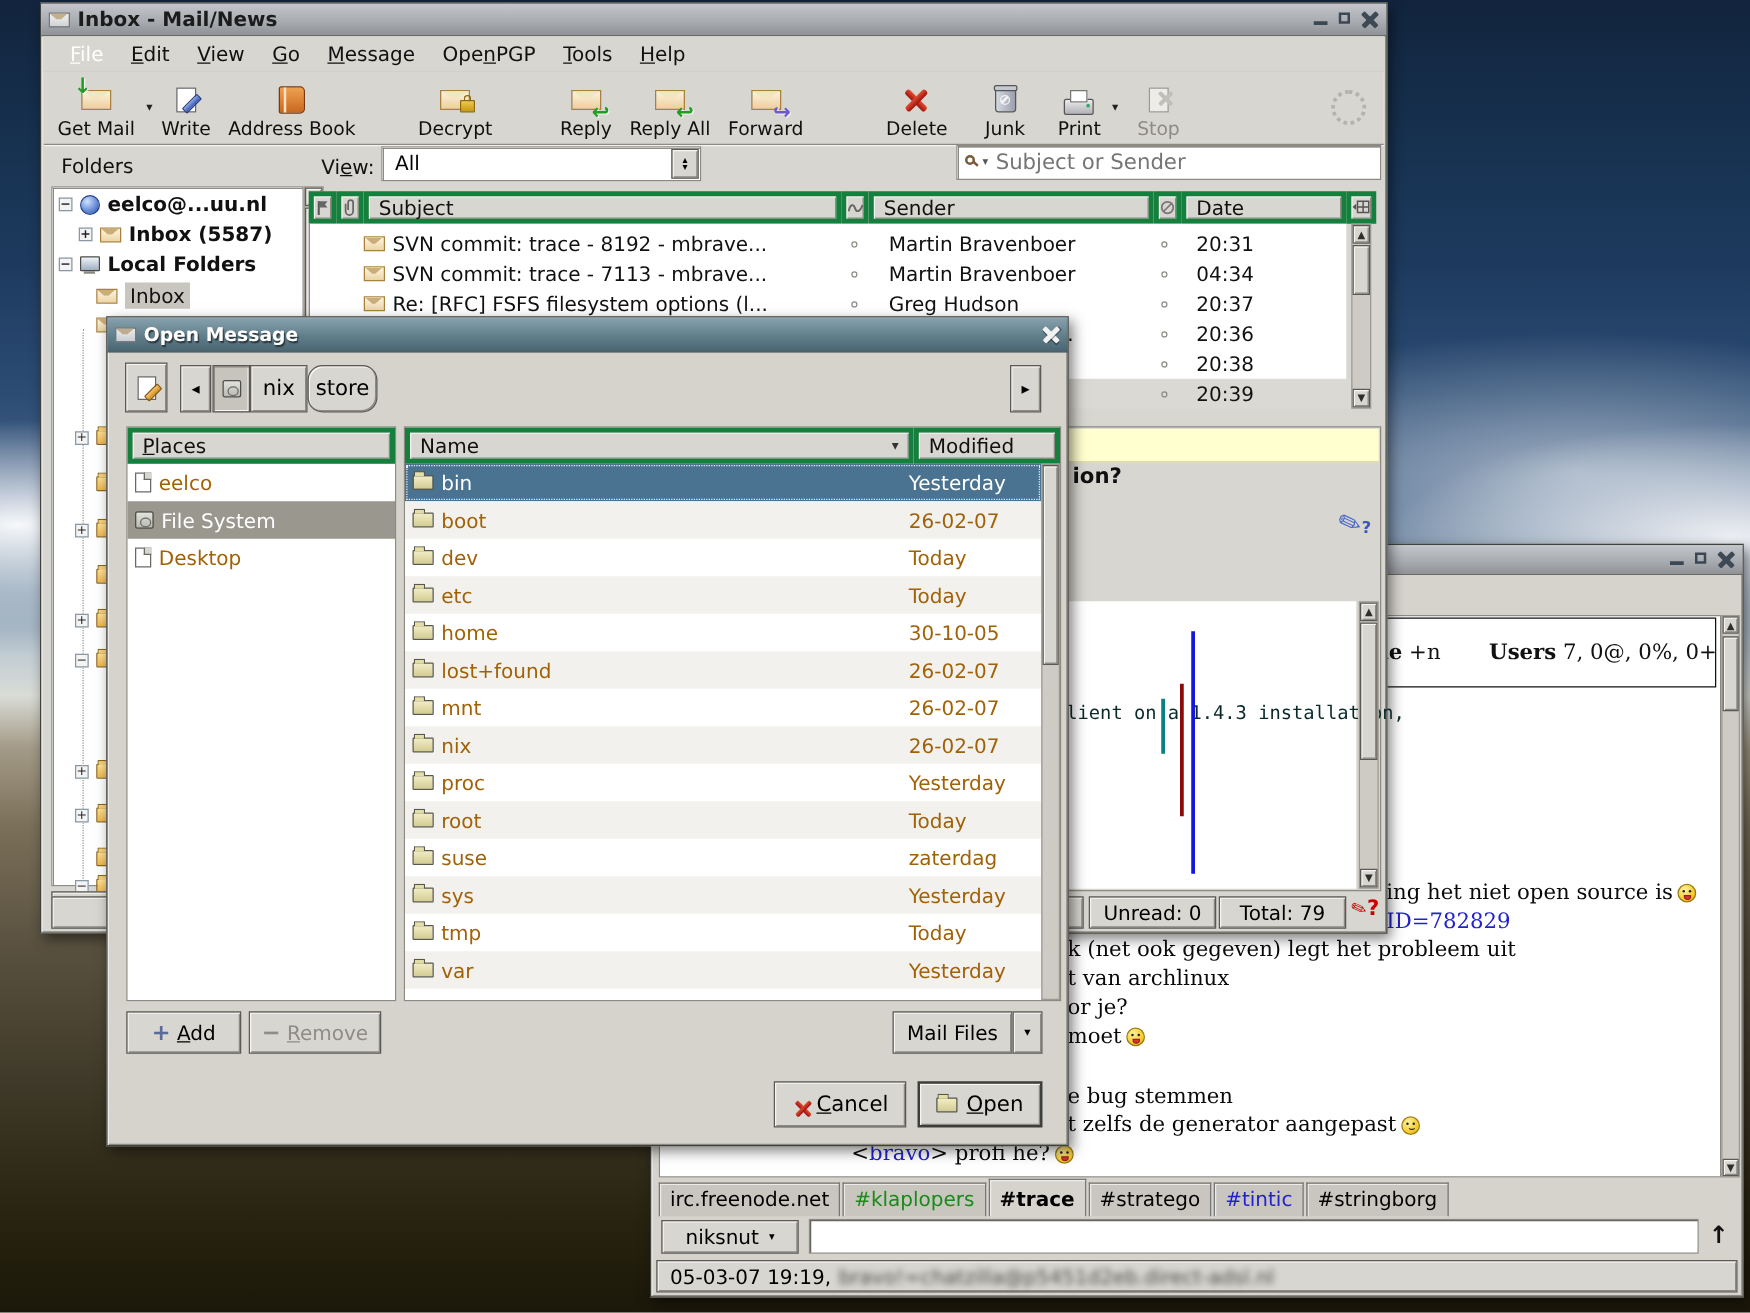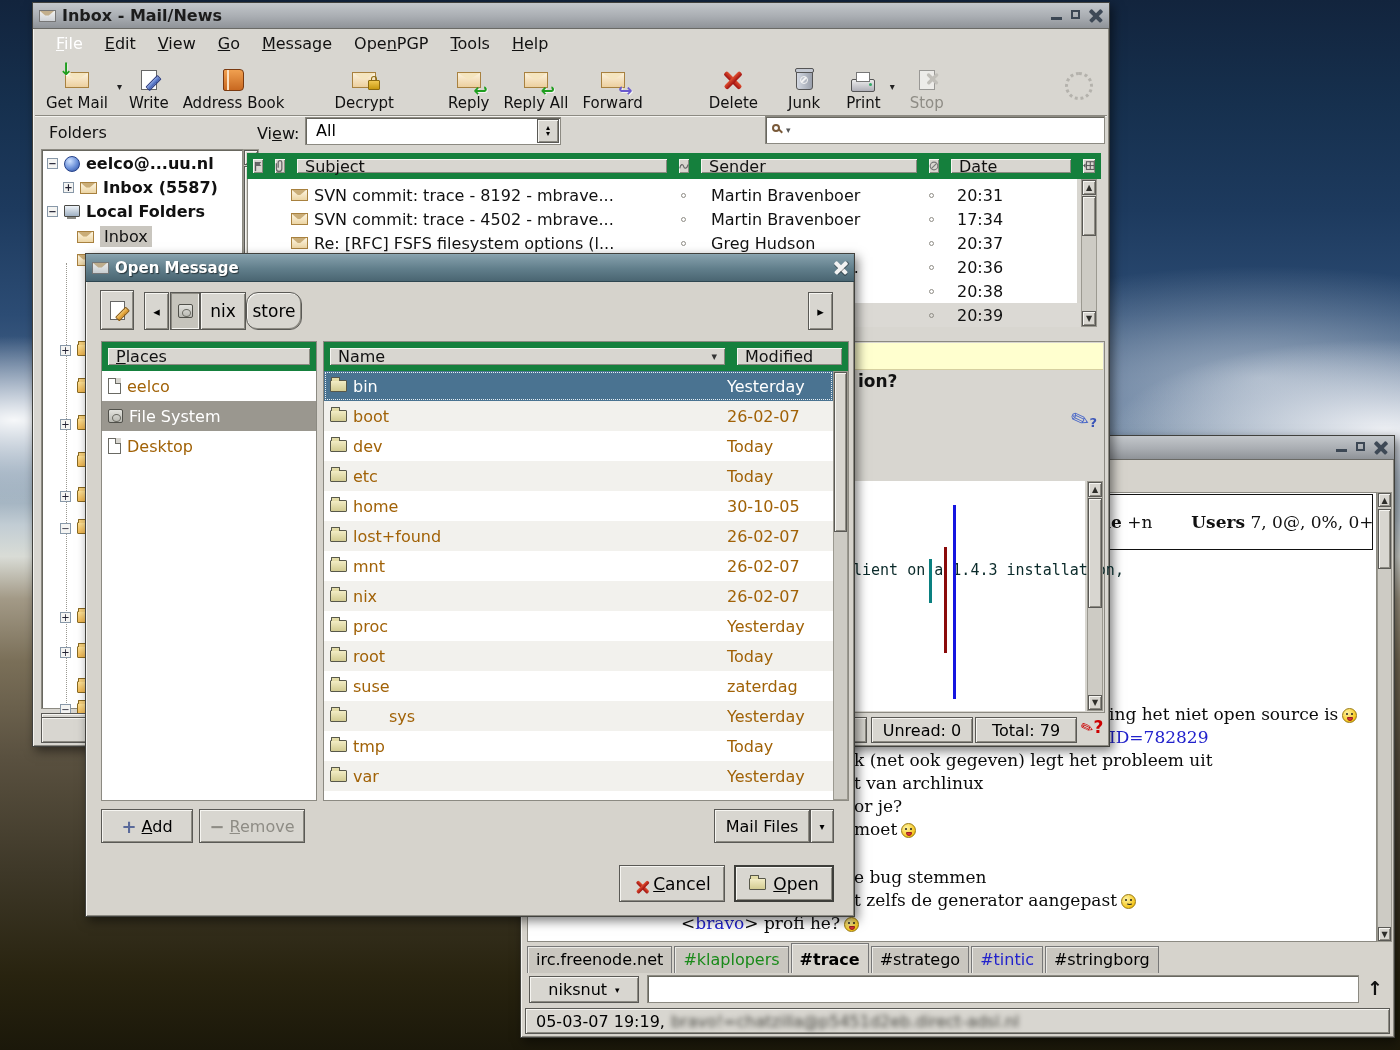--- a/index.html
+++ b/index.html
@@ -99,21 +99,21 @@
   
   #mail{left:32px;top:2px;width:1076px;height:743px;z-index:20;}
   #mail .menubar{position:absolute;left:2px;right:2px;top:26px;height:28px;display:flex;align-items:center;
     padding-left:10px;gap:0;font-size:16px;color:#111;background:#d8d6d0;border-bottom:1px solid #b6b4ae;}
   #mail .menubar .mi{padding:2px 11px;}
   #mail .menubar .mi.focused{color:#fff;}
   #mail .toolbar{position:absolute;left:2px;right:2px;top:54px;height:58px;display:flex;align-items:center;
     background:#d8d6d0;border-bottom:1px solid #8c8a82;box-shadow:0 1px 0 #f4f3ef;}
   .ddm{font-size:10px;margin-left:2px;align-self:center;color:#222;}
   
-  .colhdr{background:#d8d6d0;border:6px solid #15803d;box-shadow:inset 1px 1px 0 #f6f5f1, inset -1px -1px 0 #8c8a82;
+  .colhdr{background:#d8d6d0;border:4px solid #15803d;box-shadow:inset 1px 1px 0 #f6f5f1, inset -1px -1px 0 #8c8a82;
     display:flex;align-items:center;box-sizing:border-box;font-size:16px;color:#111;}
   .row16{font-size:16px;color:#111;display:flex;align-items:center;gap:6px;}
   
   #dlg{left:85px;top:253px;width:768px;height:662px;z-index:30;background:#d6d3cc;}
   #dlg .tbar{height:28px;background:linear-gradient(180deg,rgba(125,156,170,.88) 0%,rgba(84,117,132,.9) 55%,rgba(62,92,106,.92) 100%);
     border-bottom:1px solid #2e4650;}
   #dlg .tbar-title{color:#fff;text-shadow:1px 1px 1px rgba(0,0,0,.55);font-size:15px;}
   .lrow{height:30px;display:flex;align-items:center;gap:6px;padding:0 6px;font-size:16px;color:#a16207;box-sizing:border-box;}
   .lrow.alt{background:#f2f1ed;}
   .sel-blue{background:#4a7391 !important;color:#fff;outline:1px dotted #e8f0f6;outline-offset:-2px;}
@@ -313,20 +313,21 @@
   <div class="inset abs" style="left:272px;top:114px;width:256px;height:28px;background:#fff;">
     <span class="abs" style="left:10px;top:3px;font-size:16px;">All</span>
     <div class="btn3 abs" style="right:1px;top:1px;width:22px;height:24px;flex-direction:column;font-size:8px;line-height:6px;">
       <span>▴</span>
         <span>▾</span>
     </div>
   </div>
   <div class="inset abs" style="left:732px;top:113px;width:340px;height:28px;background:#fff;display:flex;align-items:center;gap:4px;padding:0 6px;">
     <span class="srch"></span>
     <span style="font-size:9px;color:#555;margin-left:-2px;">▾</span>
+    <input style="border: none; outline: none; flex: 1 1 0%; font-size: 17px; font-family: &quot;DejaVu Sans&quot;, sans-serif; color: rgb(51, 51, 51); background: transparent;" placeholder="Subject or Sender">
   </div>
 
   <div class="abs inset" style="left:8px;top:146px;width:202px;height:560px;background:#fff;"></div>
   <div class="abs sbtrough" style="left:210px;top:146px;width:16px;height:560px;">
     <div class="btn3 sbb" style="left:0;top:0;width:14px;height:15px;">
         <span>▲</span>
       </div>
     <div class="btn3 abs" style="left:0;top:16px;width:14px;height:90px;"></div>
   </div>
   <div class="abs row16" style="left:14px;top:151px;font-weight:bold;">
@@ -446,25 +447,25 @@
   <div class="abs row16" style="left:258px;top:180px;width:790px;height:24px;">
     <div class="env"></div>
       <span style="white-space:nowrap;">SVN commit: trace - 8192 - mbrave...</span>
     <span class="dot abs" style="left:390px;"></span>
     <span class="abs" style="left:420px;white-space:nowrap;">Martin Bravenboer</span>
     <span class="dot abs" style="left:638px;"></span>
     <span class="abs" style="left:666px;">20:31</span>
   </div>
   <div class="abs row16" style="left:258px;top:204px;width:790px;height:24px;">
     <div class="env"></div>
-      <span style="white-space:nowrap;">SVN commit: trace - 4502 - mbrave...</span>
+      <span style="white-space:nowrap;">SVN commit: trace - 7113 - mbrave...</span>
     <span class="dot abs" style="left:390px;"></span>
     <span class="abs" style="left:420px;white-space:nowrap;">Martin Bravenboer</span>
     <span class="dot abs" style="left:638px;"></span>
-    <span class="abs" style="left:666px;">17:34</span>
+    <span class="abs" style="left:666px;">04:34</span>
   </div>
   <div class="abs row16" style="left:258px;top:228px;width:790px;height:24px;">
     <div class="env"></div>
       <span style="white-space:nowrap;">Re: [RFC] FSFS filesystem options (l...</span>
     <span class="dot abs" style="left:390px;"></span>
     <span class="abs" style="left:420px;white-space:nowrap;">Greg Hudson</span>
     <span class="dot abs" style="left:638px;"></span>
     <span class="abs" style="left:666px;">20:37</span>
   </div>
   <div class="abs row16" style="left:258px;top:252px;width:790px;height:24px;">
@@ -636,21 +637,21 @@
           <span style="flex:1;">root</span>
           <span style="width:100px;">Today</span>
         </div>
       <div class="lrow">
           <div class="fold"></div>
           <span style="flex:1;">suse</span>
           <span style="width:100px;">zaterdag</span>
         </div>
       <div class="lrow alt">
           <div class="fold"></div>
-          <span style="flex:1;margin-left:36px;">sys</span>
+          <span style="flex:1;">sys</span>
           <span style="width:100px;">Yesterday</span>
         </div>
       <div class="lrow">
           <div class="fold"></div>
           <span style="flex:1;">tmp</span>
           <span style="width:100px;">Today</span>
         </div>
       <div class="lrow alt">
           <div class="fold"></div>
           <span style="flex:1;">var</span>

